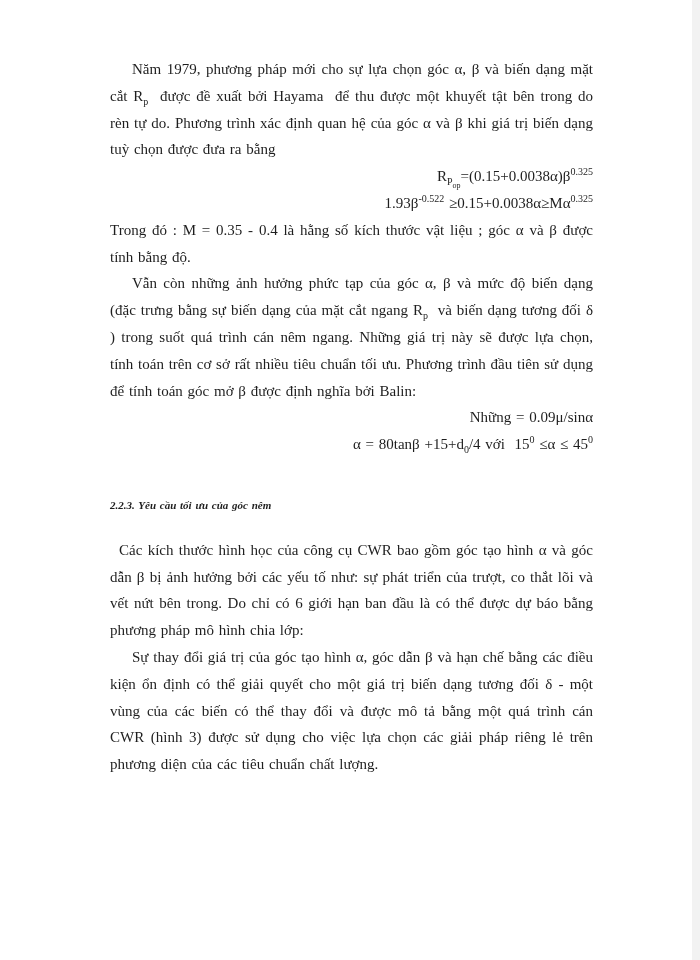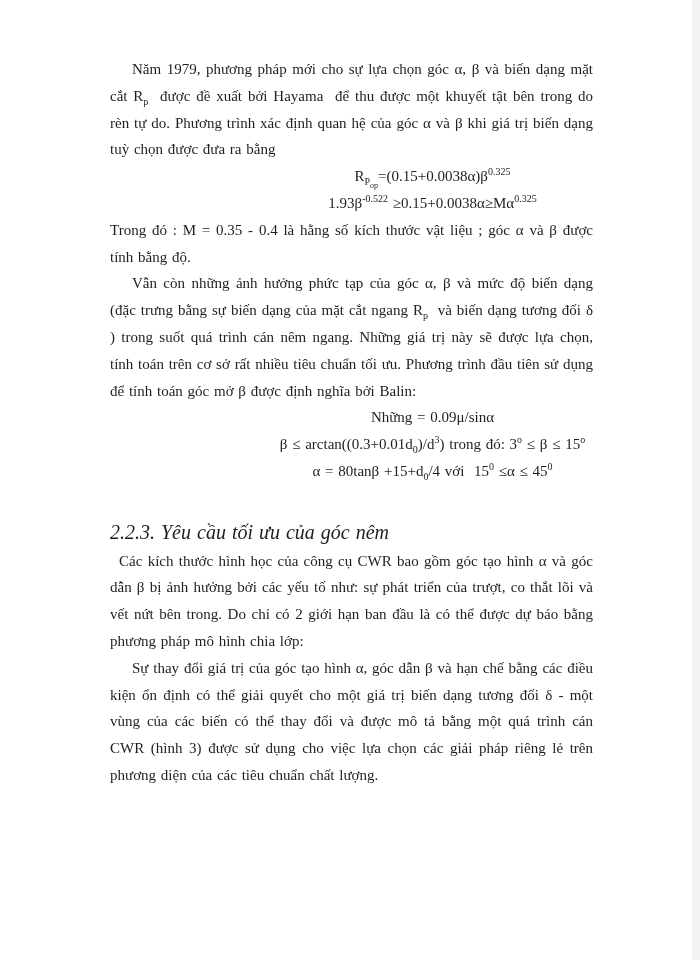--- a/index.html
+++ b/index.html
@@ -25,29 +25,29 @@
     word-spacing: 1px;
   }
   .para {
     margin: 0;
     text-align: justify;
   }
   .indent     { text-indent: 22px; }
   .indent-sm  { text-indent: 9px;  }
   .formula {
     margin: 0;
-    text-align: center;
+    text-align: right;
     padding-left: 162px;
     white-space: nowrap;
   }
   .heading {
-    margin: 34px 0 2px 0;
-    font-weight: normal;
+    margin: 34px 0 18px 0;
+    font-weight: bold;
     font-style: italic;
-    font-size: 20px;
+    font-size: 11px;
   }
   sup, sub {
     font-size: 10px;
     line-height: 0;
   }
   sub sub { font-size: 8px; }
 </style>
 </head>
 <body>
 
@@ -60,25 +60,24 @@
 
     <p class="formula">1.93β<sup>-0.522</sup> ≥0.15+0.0038α≥Mα<sup>0.325</sup></p>
 
     <p class="para">Trong đó : M = 0.35 - 0.4 là hằng số kích thước vật liệu ; góc α và β được tính bằng độ.</p>
 
     <p class="para indent">Vẫn còn những ảnh hưởng phức tạp của góc α, β và mức độ biến dạng (đặc trưng bằng sự biến dạng của mặt cắt ngang R<sub>p</sub>&nbsp; và biến dạng tương đối δ ) trong suốt quá trình cán nêm ngang. Những giá trị này sẽ được lựa chọn, tính toán trên cơ sở rất nhiều tiêu chuẩn tối ưu. Phương trình đầu tiên sử dụng để tính toán góc mở β được định nghĩa bởi Balin:</p>
 
     <p class="formula">Những = 0.09μ/sinα</p>
 
 
-    <p class="formula">β ≤ arctan((0.3+0.01d<sub>0</sub>)/d<sup>3</sup>) trong đó: 3<sup>o</sup> ≤ β ≤ 15<sup>o</sup></p>
 
     <p class="formula">α = 80tanβ +15+d<sub>0</sub>/4 với&nbsp; 15<sup>0</sup> ≤α ≤ 45<sup>0</sup></p>
 
     <h3 class="heading">2.2.3. Yêu cầu tối ưu của góc nêm</h3>
 
-    <p class="para indent-sm">Các kích thước hình học của công cụ CWR bao gồm góc tạo hình α và góc dẫn β bị ảnh hưởng bởi các yếu tố như: sự phát triển của trượt, co thắt lõi và vết nứt bên trong. Do chỉ có 2 giới hạn ban đầu là có thể được dự báo bằng phương pháp mô hình chia lớp:</p>
+    <p class="para indent-sm">Các kích thước hình học của công cụ CWR bao gồm góc tạo hình α và góc dẫn β bị ảnh hưởng bởi các yếu tố như: sự phát triển của trượt, co thắt lõi và vết nứt bên trong. Do chỉ có 6 giới hạn ban đầu là có thể được dự báo bằng phương pháp mô hình chia lớp:</p>
 
 
     <p class="para indent">Sự thay đổi giá trị của góc tạo hình α, góc dẫn β và hạn chế bằng các điều kiện ổn định có thể giải quyết cho một giá trị biến dạng tương đối δ - một vùng của các biến có thể thay đổi và được mô tả bằng một quá trình cán CWR (hình 3) được sử dụng cho việc lựa chọn các giải pháp riêng lẻ trên phương diện của các tiêu chuẩn chất lượng.</p>
 
   </div>
 </div>
 
 </body></html>

